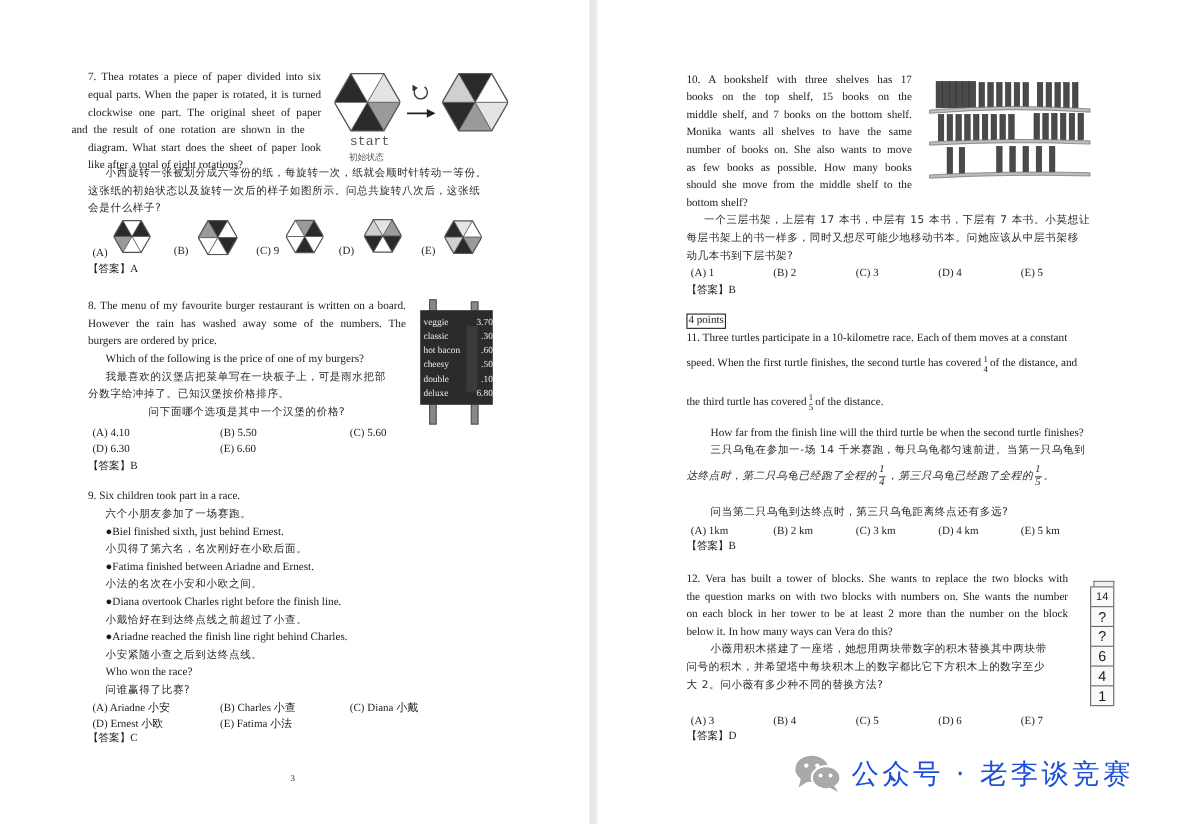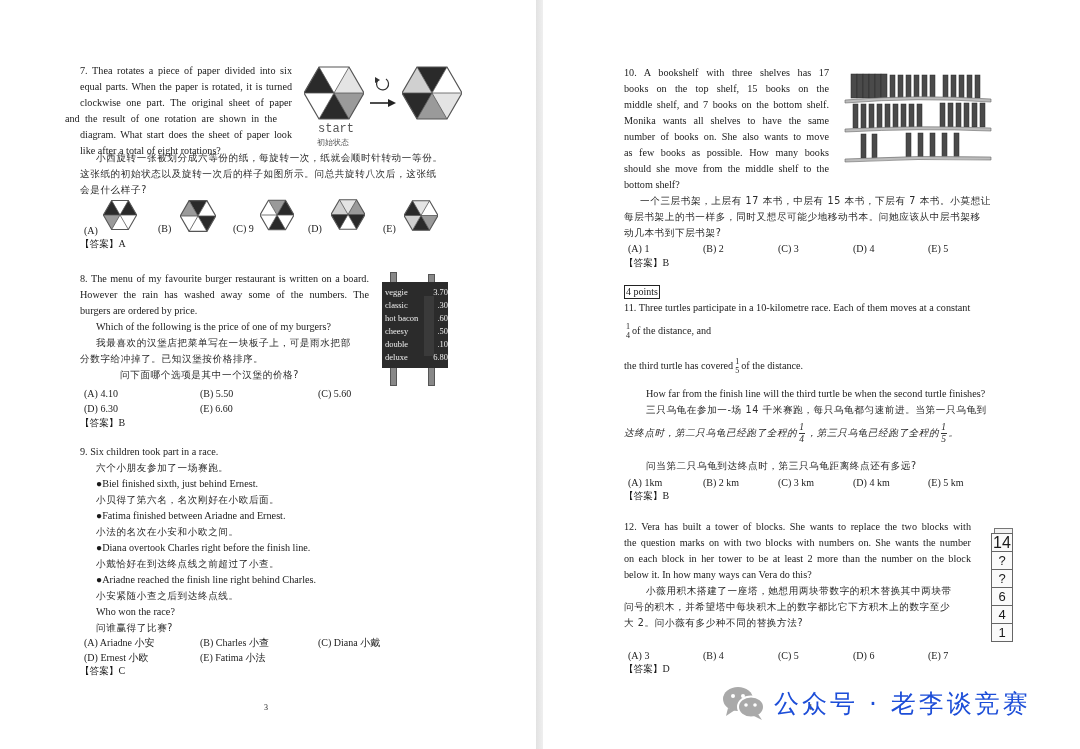--- a/index.html
+++ b/index.html
@@ -167,21 +167,21 @@
     <div class="ans" style="left:80px;top:238px;"><span class="br">【答案】</span><span>A</span></div>
   </div>
 
   <div>
     <div class="abs t just" style="left:80px;top:271px;width:289px;">8.  The menu of my favourite burger restaurant is written on a board.</div>
     <div class="abs t just" style="left:80px;top:287px;width:289px;">However the rain has washed away some of the numbers. The</div>
     <div class="abs t" style="left:80px;top:303px;">burgers are ordered by price.</div>
     <div class="abs t" style="left:96px;top:319px;">Which of the following is the price of one of my burgers?</div>
     <div class="abs t zh" style="left:96px;top:335px;">我最喜欢的汉堡店把菜单写在一块板子上，可是雨水把部</div>
     <div class="abs t zh" style="left:80px;top:351px;">分数字给冲掉了。已知汉堡按价格排序。</div>
-    <div class="abs t zh" style="left:88px;top:367px;padding-left:32px;">问下面哪个选项是其中一个汉堡的价格?</div>
+    <div class="abs t zh" style="left:103px;top:367px;padding-left:32px;">问下面哪个选项是其中一个汉堡的价格?</div>
 
     <div class="abs" style="left:380px;top:272px;width:70px;height:112px;">
       <div class="abs" style="left:10px;top:0;width:5px;height:112px;background:#888;border:1px solid #555;"></div>
       <div class="abs" style="left:48px;top:2px;width:5px;height:110px;background:#888;border:1px solid #555;"></div>
       <div class="abs" style="left:2px;top:10px;width:66px;height:86px;background:#2b2b2b;"></div>
       <div class="abs" style="left:44px;top:24px;width:10px;height:60px;background:#3a3a3a;"></div>
       <div class="abs" style="left:5px;top:14px;font-size:8.5px;line-height:13px;color:#eee;font-family:'Liberation Serif',serif;">
         <div>veggie</div>
         <div>classic</div>
         <div>hot bacon</div>
@@ -303,20 +303,21 @@
     <div class="opt" style="left:310px;top:243px;">(D) 4</div>
     <div class="opt" style="left:385px;top:243px;">(E) 5</div>
     <div class="ans" style="left:81px;top:257px;"><span class="br">【答案】</span><span>B</span></div>
   </div>
 
   <div class="points-box" style="left:81px;top:285px;">4 points</div>
 
   <div>
     <div class="abs t" style="left:81px;top:300px;">11.  Three turtles participate in a 10-kilometre race. Each of them moves at a constant</div>
     <div class="abs t" style="left:81px;top:322px;display:flex;align-items:center;">
+      <span>speed. When the first turtle finishes, the second turtle has covered</span>
       <span class="frac nobar">
           <span>1</span>
           <span class="bar">4</span>
         </span>
       <span>of the distance, and</span>
     </div>
     <div class="abs t" style="left:81px;top:357px;display:flex;align-items:center;">
       <span>the third turtle has covered</span>
       <span class="frac nobar">
           <span>1</span>
@@ -353,21 +354,21 @@
     <div class="abs t just" style="left:81px;top:535px;width:347px;">the question marks on with two blocks with numbers on. She wants the number</div>
     <div class="abs t just" style="left:81px;top:551px;width:347px;">on each block in her tower to be at least 2 more than the number on the block</div>
     <div class="abs t" style="left:81px;top:567px;">below it. In how many ways can Vera do this?</div>
     <div class="abs t zh" style="left:103px;top:583px;">小薇用积木搭建了一座塔，她想用两块带数字的积木替换其中两块带</div>
     <div class="abs t zh" style="left:81px;top:599px;">问号的积木，并希望塔中每块积木上的数字都比它下方积木上的数字至少</div>
     <div class="abs t zh" style="left:81px;top:615px;">大 2。问小薇有多少种不同的替换方法?</div>
 
     <div class="abs" style="left:448px;top:528px;width:22px;">
       <div style="height:4px;margin-left:3px;border:1px solid #777;border-bottom:none;background:#f2f2f2;"></div>
       <div style="display:flex;flex-direction:column;border-left:1px solid #666;border-right:1px solid #666;background:#fafafa;">
-        <div class="blk" style="height:17px;border-top:1px solid #666;text-align:center;font-family:'Liberation Sans',sans-serif;font-size:16px;line-height:17px;">14</div>
+        <div class="blk" style="height:17px;border-top:1px solid #666;text-align:center;font-family:'Liberation Sans',sans-serif;font-size:10px;line-height:17px;">14</div>
         <div class="blk" style="height:17px;border-top:1px solid #666;text-align:center;font-family:'Liberation Sans',sans-serif;font-size:13px;line-height:17px;">?</div>
         <div class="blk" style="height:17px;border-top:1px solid #666;text-align:center;font-family:'Liberation Sans',sans-serif;font-size:13px;line-height:17px;">?</div>
         <div class="blk" style="height:17px;border-top:1px solid #666;text-align:center;font-family:'Liberation Sans',sans-serif;font-size:13px;line-height:17px;">6</div>
         <div class="blk" style="height:17px;border-top:1px solid #666;text-align:center;font-family:'Liberation Sans',sans-serif;font-size:13px;line-height:17px;">4</div>
         <div class="blk" style="height:17px;border-top:1px solid #666;border-bottom:1px solid #666;text-align:center;font-family:'Liberation Sans',sans-serif;font-size:13px;line-height:17px;">1</div>
       </div>
     </div>
 
     <div class="opt" style="left:85px;top:650px;">(A) 3</div>
     <div class="opt" style="left:160px;top:650px;">(B) 4</div>

